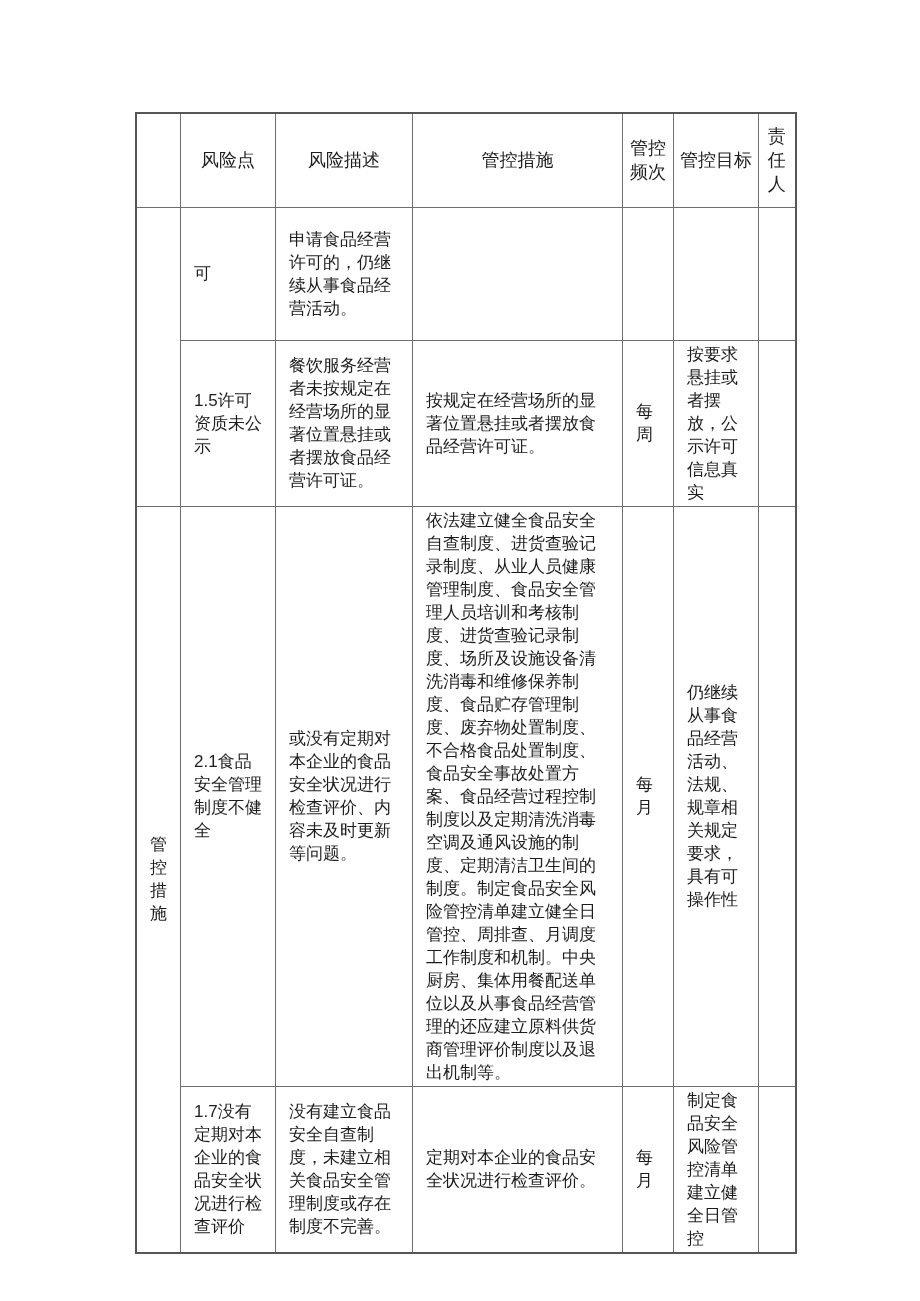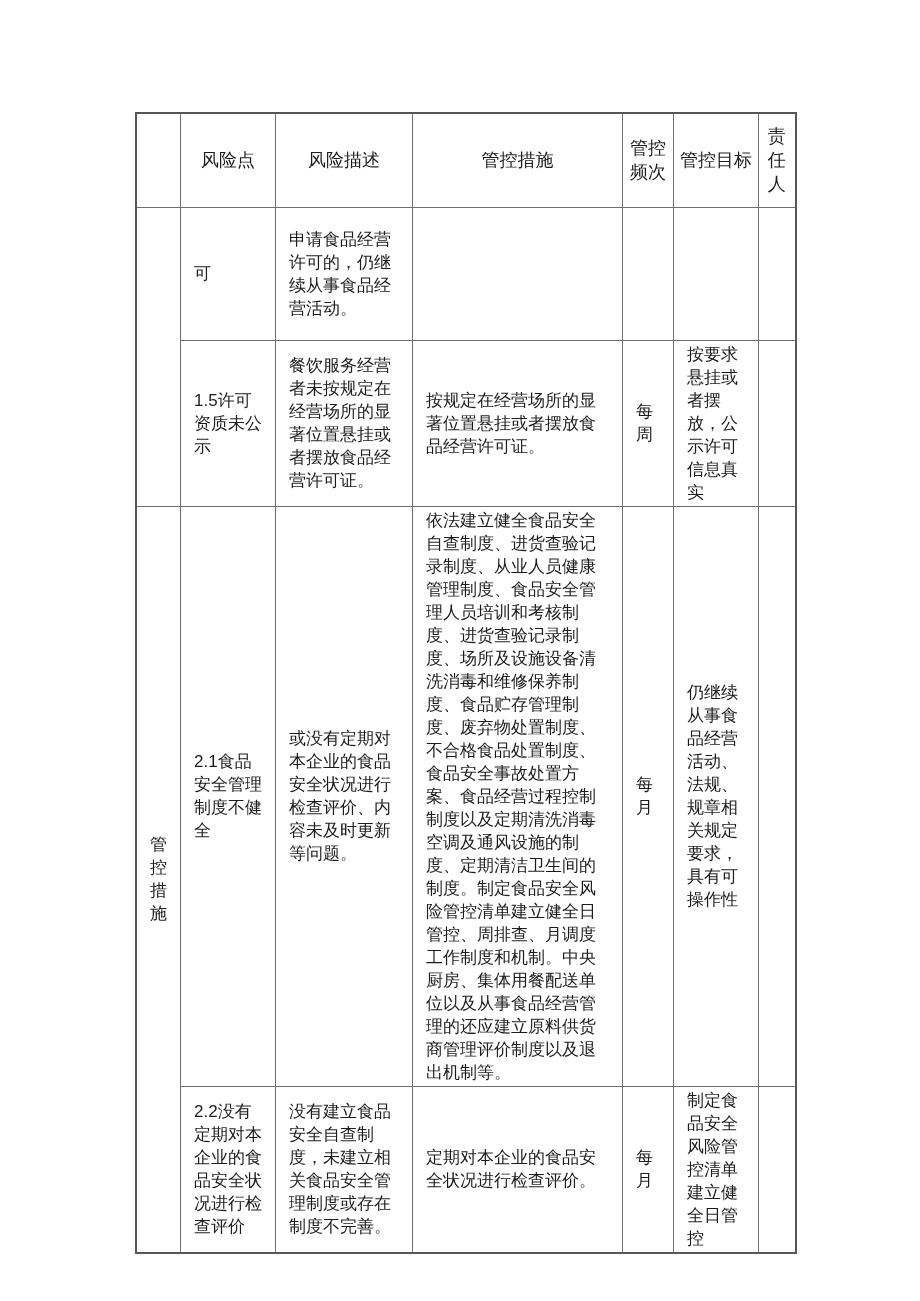--- a/index.html
+++ b/index.html
@@ -77,21 +77,21 @@
     <td class="c-cat" rowspan="2">管控措施</td>
     <td><span class="num">2.1</span><span>食品安全管理制度不健全</span></td>
     <td>或没有定期对本企业的食品安全状况进行检查评价、内容未及时更新等问题。</td>
     <td>依法建立健全食品安全自查制度、进货查验记录制度、从业人员健康管理制度、食品安全管理人员培训和考核制度、进货查验记录制度、场所及设施设备清洗消毒和维修保养制度、食品贮存管理制度、废弃物处置制度、不合格食品处置制度、食品安全事故处置方案、食品经营过程控制制度以及定期清洗消毒空调及通风设施的制度、定期清洁卫生间的制度。制定食品安全风险管控清单建立健全日管控、周排查、月调度工作制度和机制。中央厨房、集体用餐配送单位以及从事食品经营管理的还应建立原料供货商管理评价制度以及退出机制等。</td>
     <td class="c-freq">每月</td>
     <td>仍继续从事食品经营活动、法规、规章相关规定要求，具有可操作性</td>
     <td class="c-resp"></td>
   </tr>
 
   <tr style="height:136px">
-    <td><span class="num">2.2</span><span>没有定期对本企业的食品安全状况进行检查评价</span></td>
+    <td><span class="num">1.7</span><span>没有定期对本企业的食品安全状况进行检查评价</span></td>
     <td>没有建立食品安全自查制度，未建立相关食品安全管理制度或存在制度不完善。</td>
     <td>定期对本企业的食品安全状况进行检查评价。</td>
     <td class="c-freq">每月</td>
     <td>制定食品安全风险管控清单建立健全日管控</td>
     <td class="c-resp"></td>
   </tr>
 </tbody>
   </table>
 
 </body></html>

